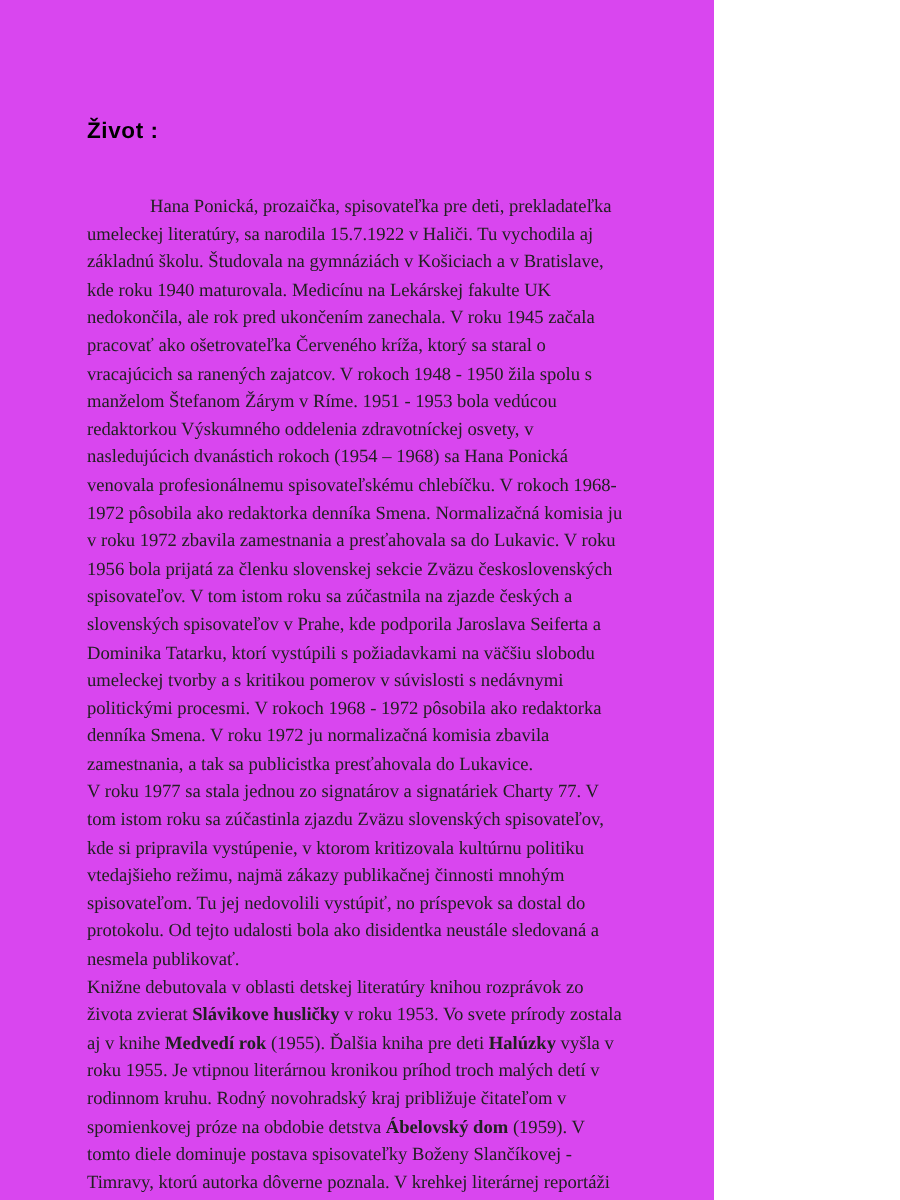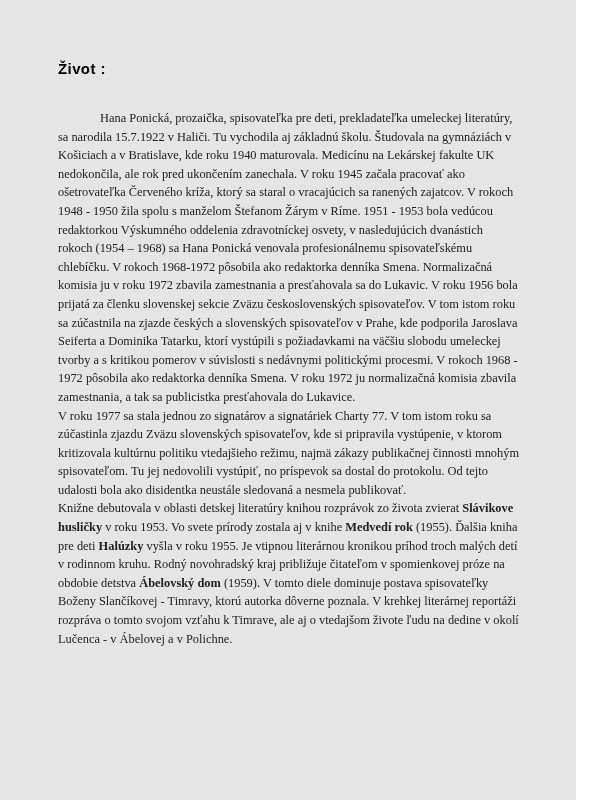--- a/index.html
+++ b/index.html
@@ -2,25 +2,25 @@
 <html><head>
 <meta charset="utf-8">
 <style>
   html, body {
     margin: 0;
     padding: 0;
     background: #ffffff;
   }
   .page {
     position: relative;
-    width: 576px;
+    width: 476px;
     height: 800px;
-    background: #e5e5e5;
+    background: #d946ef;
     box-sizing: border-box;
-    padding: 60px 56px 40px 58px;
+    padding: 79px 56px 40px 58px;
     overflow: hidden;
   }
   .doc-heading {
     margin: 0 0 27px 0;
     font-family: "Liberation Sans", sans-serif;
     font-size: 15px;
     font-weight: bold;
     letter-spacing: 0.4px;
     color: #000000;
   }

